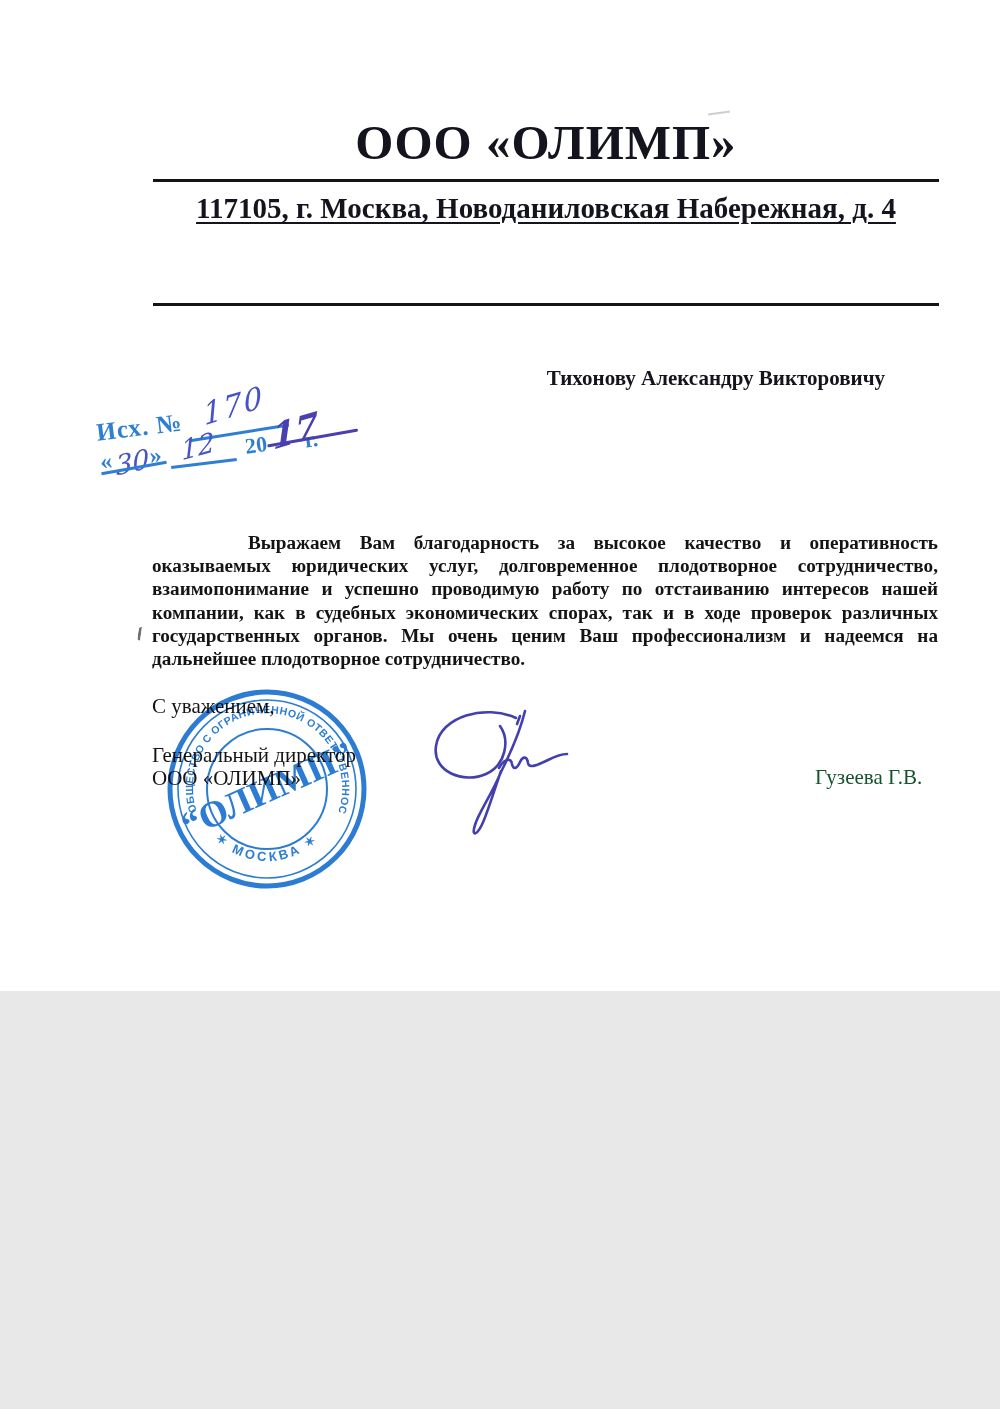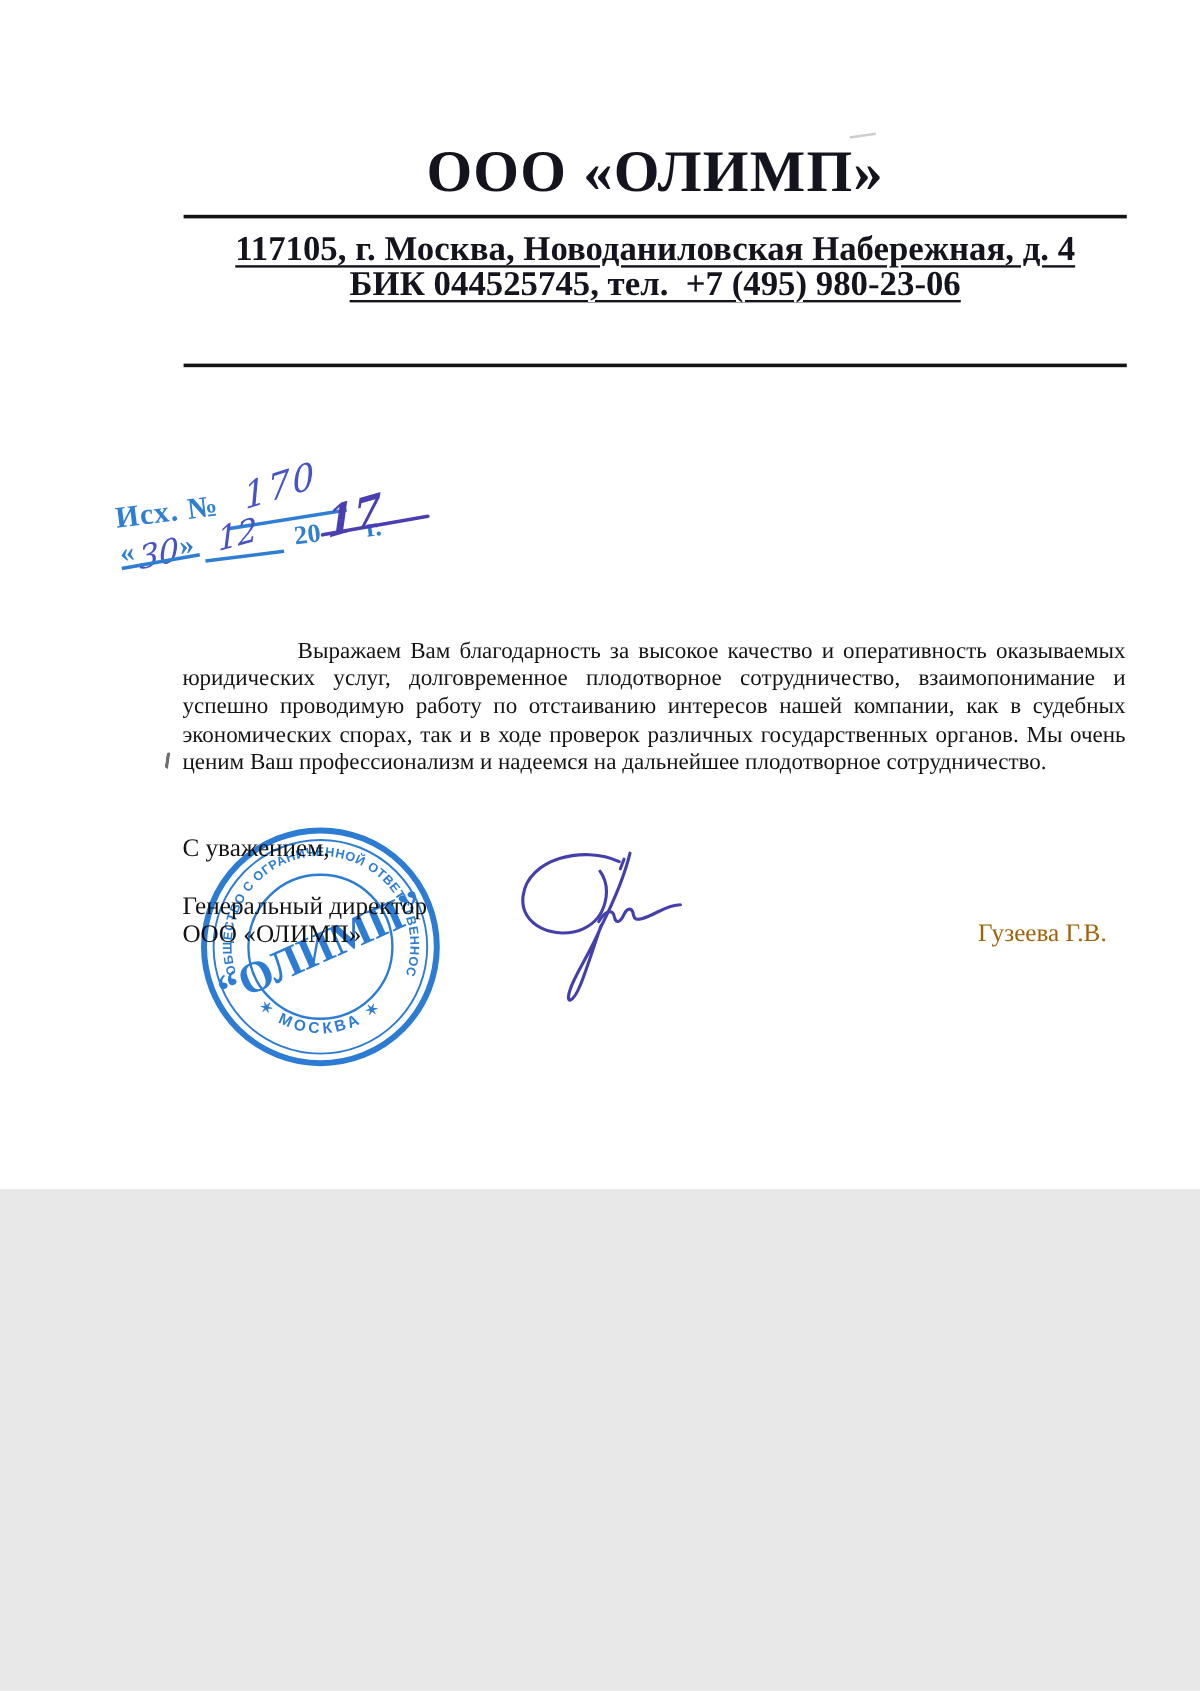--- a/index.html
+++ b/index.html
@@ -47,48 +47,48 @@
   .ref-line2{position:absolute;left:70px;top:26px;width:66px;height:2.5px;background:#2e7fd3;}
   .hw-month{position:absolute;left:82px;top:-6px;font-size:27px;transform:rotate(-8deg) skewX(-12deg);}
   .ref-year-prefix{position:absolute;left:146px;top:3px;font-size:22px;font-weight:bold;color:#2e7fd3;}
   .hw-year{position:absolute;left:174px;top:-14px;font-size:34px;color:#4a3fb0;transform:rotate(-9deg) skewX(-14deg);font-weight:bold;}
   .ref-year-suffix{position:absolute;left:206px;top:4px;font-size:22px;font-weight:bold;color:#2e7fd3;}
   .ref-longstroke{position:absolute;left:168px;top:14px;width:92px;height:2.5px;background:#4a3fb0;transform:rotate(-3deg);border-radius:2px;}
   
   .body-text{
     position:absolute;left:152px;top:531px;width:786px;
     font-size:19.2px;line-height:23.2px;text-align:justify;text-indent:96px;
-    color:#141414;margin:0;
+    color:#141414;margin:0;font-weight:bold;
   }
   
   .closing{position:absolute;left:152px;top:695px;font-size:21px;line-height:23px;color:#141414;}
   .closing .salute{margin-bottom:26px;}
-  .signatory-name{position:absolute;left:815px;top:765px;font-size:21px;color:#a16207;white-space:nowrap;}
+  .signatory-name{position:absolute;left:815px;top:765px;font-size:21px;color:#14532d;white-space:nowrap;}
   
   .stamp-svg{position:absolute;left:161px;top:683px;mix-blend-mode:multiply;opacity:.93;}
   .signature-svg{position:absolute;left:398px;top:688px;mix-blend-mode:multiply;}
   
   .artifact-dash{position:absolute;left:708px;top:112px;width:22px;height:2px;background:#b9b9b9;transform:rotate(-8deg);opacity:.7;}
   .artifact-edge{position:absolute;left:138px;top:627px;width:4px;height:14px;border-left:3px solid #4a4a4a;border-radius:3px;transform:rotate(8deg);opacity:.8;}
 </style>
 </head>
 <body>
 
 <div class="page">
 
   <div class="letterhead">
     <div class="company-title">ООО «ОЛИМП»</div>
     <div class="rule rule-top"></div>
     <div class="address-block">
       <div class="address-line">117105, г. Москва, Новоданиловская Набережная, д. 4</div>
-      <div class="address-line">БИК 044525745, тел.  +7 (495) 980-23-06</div>
     </div>
     <div class="rule rule-bottom"></div>
   </div>
 
+  <div class="addressee">Тихонову Александру Викторовичу</div>
 
   <div class="ref-block">
     <div class="ref-row1">
       <span class="ref-label">Исх. №</span>
       <span class="ref-line1"></span>
       <span class="hw hw-number">170</span>
     </div>
     <div class="ref-row2">
       <span class="ref-quote">«</span>
       <span class="hw hw-day">30</span>

